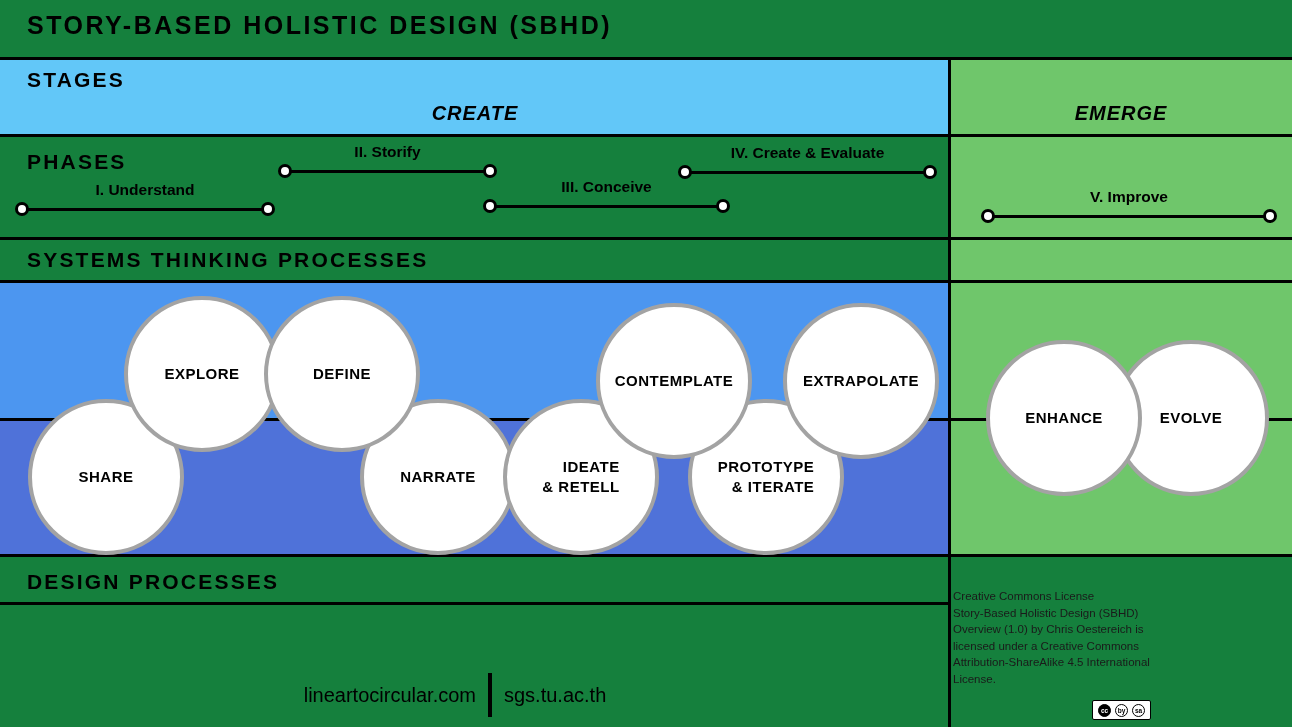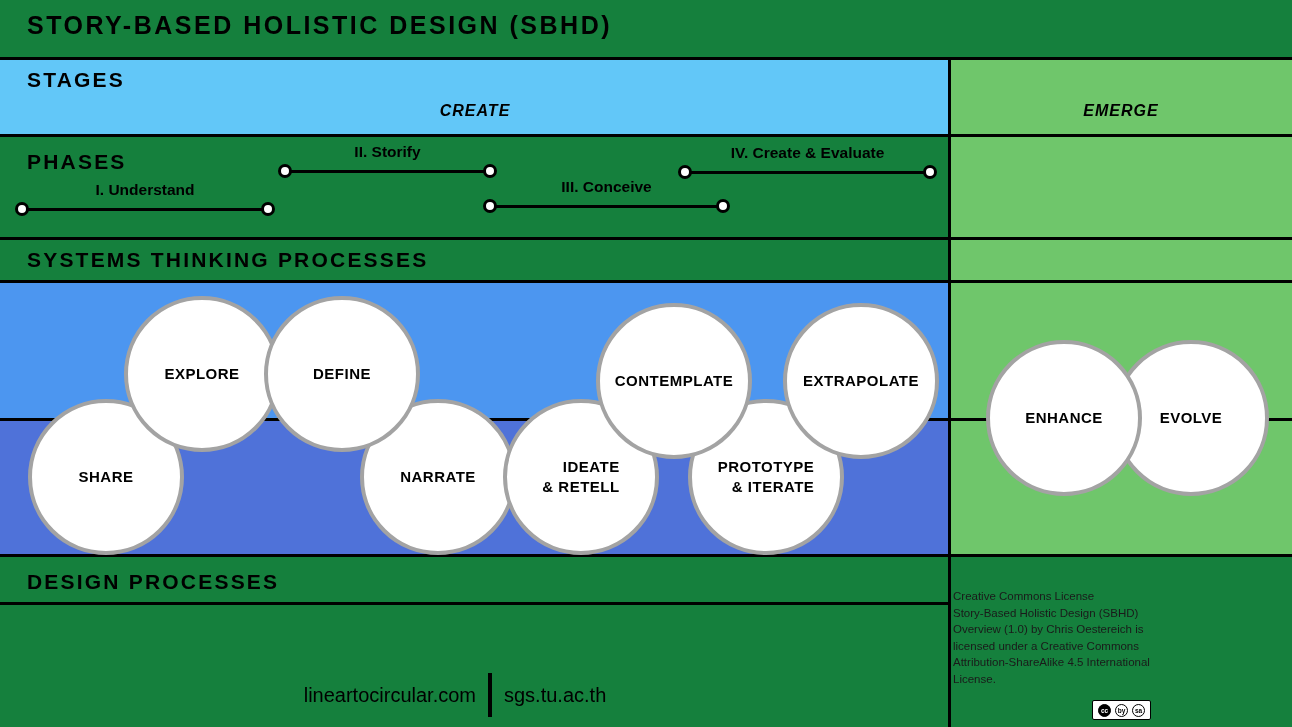--- a/index.html
+++ b/index.html
@@ -29,21 +29,21 @@
   .band-label {
     position:absolute; left:27px; font-size:21px; font-weight:bold;
     letter-spacing:2.2px; z-index:2;
   }
   .lbl-stages  { top:68px; }
   .lbl-phases  { top:150px; }
   .lbl-systems { top:248px; }
   .lbl-design  { top:570px; }
 
   .stage-name {
-    position:absolute; font-size:16px; font-weight:bold; font-style:italic;
+    position:absolute; font-size:20px; font-weight:bold; font-style:italic;
     letter-spacing:1px; text-align:center; z-index:2;
   }
   .stage-create { left:0; top:102px; width:950px; }
   .stage-emerge { left:950px; top:102px; width:342px; }
 
   
   .phase { position:absolute; z-index:2; }
   .phase-label {
     text-align:center; font-size:15.5px; font-weight:bold; line-height:18px;
     margin-bottom:3px; white-space:nowrap;
@@ -161,20 +161,28 @@
     </div>
   </div>
   <div class="phase p4">
     <div class="phase-label">IV. Create &amp; Evaluate</div>
     <div class="phase-line">
       <span class="phase-bar"></span>
       <span class="dot dot-l"></span>
       <span class="dot dot-r"></span>
     </div>
   </div>
+  <div class="phase p5">
+    <div class="phase-label">V. Improve</div>
+    <div class="phase-line">
+      <span class="phase-bar"></span>
+      <span class="dot dot-l"></span>
+      <span class="dot dot-r"></span>
+    </div>
+  </div>
 
   <div class="circle row-top c-explore">
     <span>EXPLORE</span>
   </div>
   <div class="circle row-top c-define">
     <span>DEFINE</span>
   </div>
   <div class="circle row-top c-contemplate">
     <span>CONTEMPLATE</span>
   </div>

